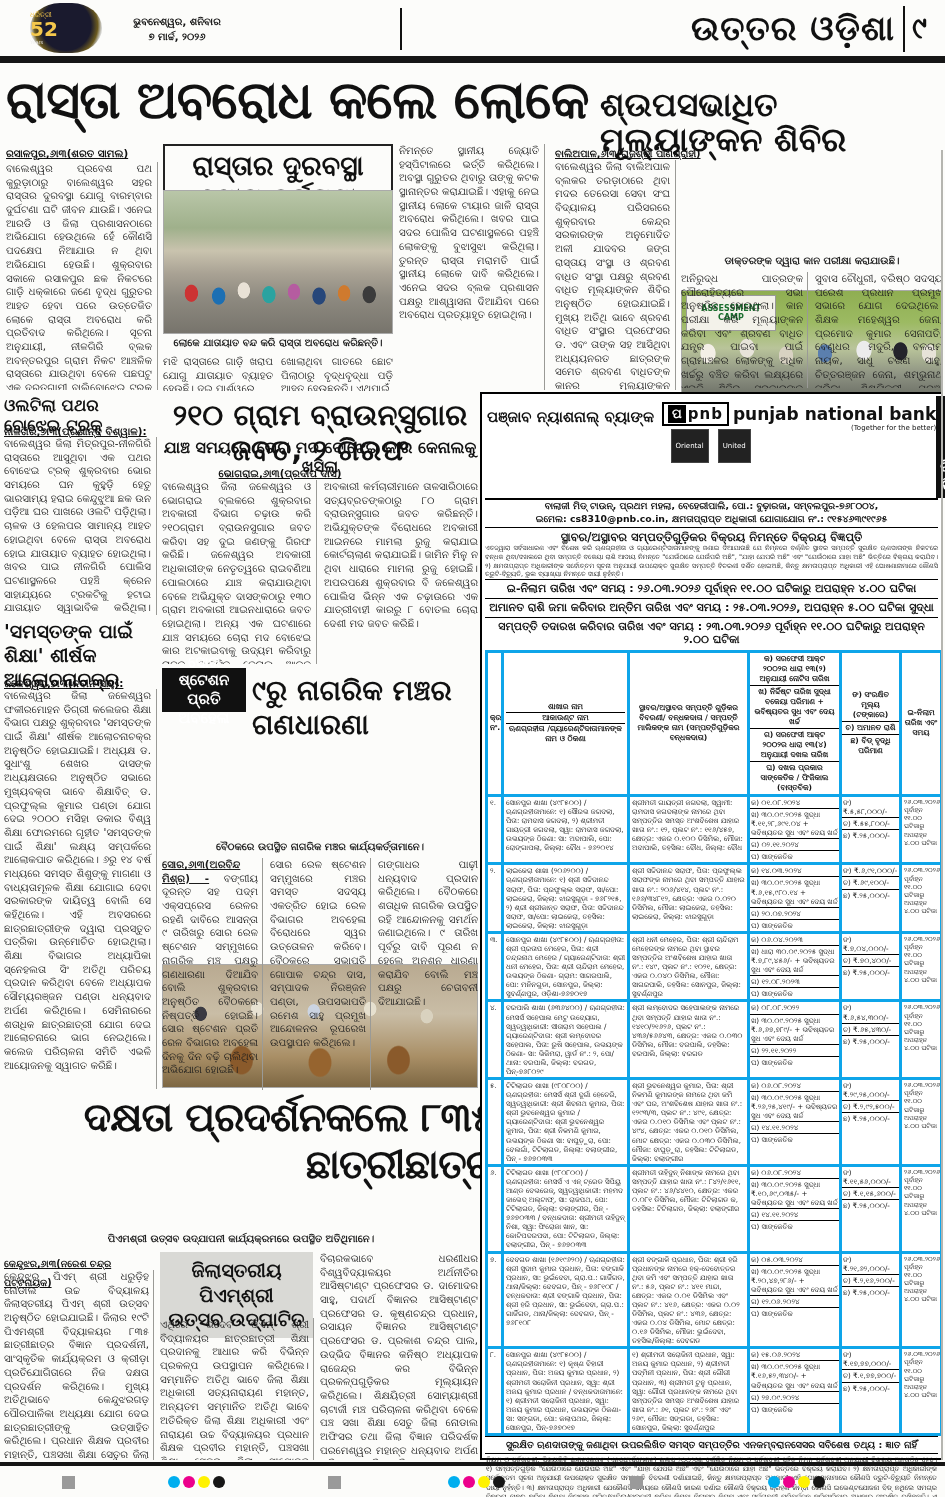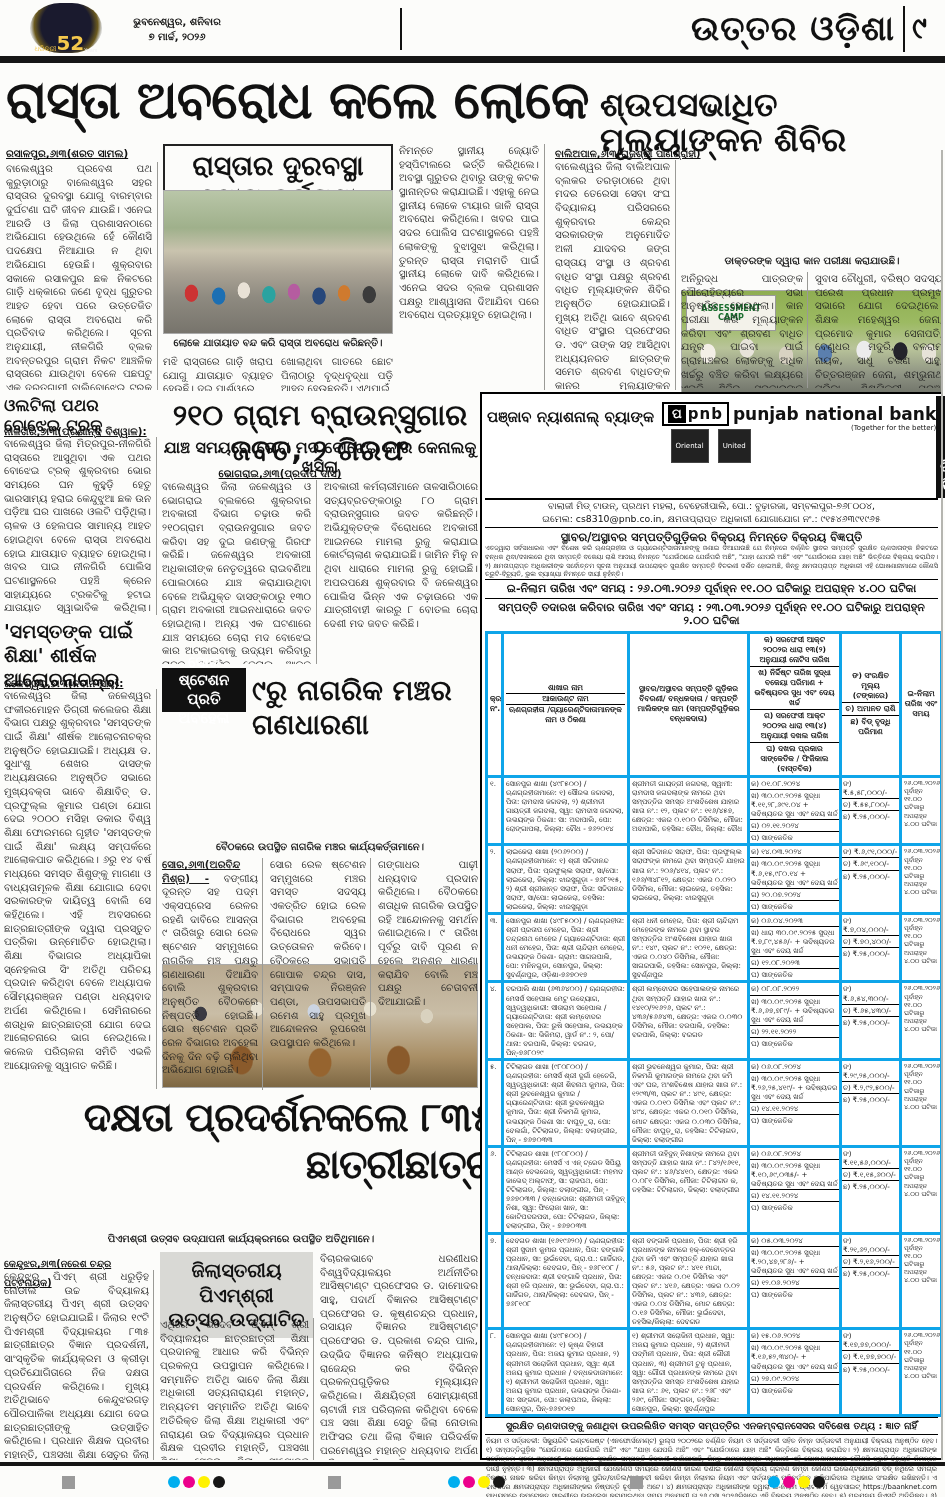--- a/index.html
+++ b/index.html
@@ -6,21 +6,21 @@
   .page{position:relative;width:945px;height:1497px;background:#fcfcfa;color:#111;
         font-family:"DejaVu Sans","Liberation Sans",sans-serif;overflow:hidden;margin:0 auto;}
   .abs{position:absolute;box-sizing:border-box;}
   .jt{text-align:justify;}
   .body-txt{font-size:10.3px;line-height:1.33;color:#1c1c1c;overflow:hidden;}
   .dateline{font-weight:bold;font-size:10.3px;text-decoration:underline;}
   .colrule{border-right:1px solid #9a9a96;}
   .caption{font-size:10px;font-weight:bold;text-align:center;color:#222;}
   
   .badge{width:72px;height:50px;border-radius:50%/60%;background:radial-gradient(circle at 50% 45%,#1a1a2e 55%,#6b5a1f 70%,#cfcfcb 78%);
-         display:flex;flex-direction:row;align-items:flex-end;justify-content:center;color:#f5c84c;}
+         display:flex;flex-direction:column;align-items:flex-start;justify-content:center;color:#f5c84c;}
   .badge .t{font-size:7px;line-height:1;}
   .badge .n{font-size:20px;font-weight:bold;line-height:1;}
   .badge .y{font-size:5px;color:#eee;}
   .mast-date{font-size:10px;font-weight:bold;line-height:1.5;}
   .edition{font-size:34px;font-weight:bold;letter-spacing:1px;}
   .pageno{font-size:30px;font-weight:bold;}
   .vline{width:2px;background:#111;}
   .black-bar{background:#161616;}
   
   .h-lead{font-size:52px;font-weight:bold;line-height:1.0;letter-spacing:-1px;}
@@ -75,21 +75,21 @@
   .ad-name-od{font-size:15px;font-weight:bold;white-space:nowrap;padding:12px 6px 0 2px;}
   .pnb-mark{display:inline-flex;align-items:center;border:2px solid #000;background:#fff;padding:1px 4px;}
   .pnb-sq{background:#000;color:#fff;font-weight:bold;font-size:13px;padding:1px 4px;margin-right:2px;}
   .pnb-txt{font-weight:bold;font-size:15px;letter-spacing:1px;}
   .ad-name-en{font-size:17px;font-weight:bold;white-space:nowrap;}
   .ad-tag{font-size:7px;text-align:right;}
   .mega{background:#101010;color:#fff;font-size:15px;font-weight:bold;text-align:center;
         display:flex;flex-direction:column;justify-content:center;gap:4px;padding:4px;}
   .minilogo{font-size:7px;border:1px solid #444;background:#222;color:#fff;padding:12px 4px;margin:0 2px;}
   .office{font-size:15px;font-weight:bold;text-align:center;letter-spacing:1px;margin-top:2px;}
-  .addr{font-size:9.3px;font-weight:normal;text-align:center;line-height:1.35;}
+  .addr{font-size:9.3px;font-weight:bold;text-align:center;line-height:1.35;}
   .notice-t{font-size:11.5px;font-weight:bold;text-align:center;border-top:1px solid #000;padding-top:2px;margin-top:2px;}
   .tiny{font-size:7.2px;line-height:1.32;}
   .bannerline{border-top:1px solid #000;font-size:11px;font-weight:bold;text-align:center;padding:2.5px 0;}
   table.auc{border-collapse:collapse;width:100%;table-layout:fixed;margin-top:1px;}
   table.auc td,table.auc th{border:3px solid #0ea5e9;vertical-align:top;padding:1px 2px;overflow:hidden;}
   table.auc th{font-size:7.6px;font-weight:bold;text-align:center;vertical-align:middle;}
   table.auc td{font-size:7.1px;line-height:1.28;}
   .cell-k div{border-bottom:1px solid #000;padding:1px 1px;}
   .cell-k div:last-child{border-bottom:none;}
   .enc{font-size:9.5px;font-weight:bold;text-align:center;border-top:1px solid #000;padding:2px 0;}
@@ -230,20 +230,21 @@
         </div>
       </div>
 
       <div class="addr">ବାଲାଜୀ ମିଡ୍ ଟାଉନ୍, ପ୍ରଥମ ମହଲା, ବେହେରୀପାଲି, ପୋ.: ବୁଢ଼ାରଜା, ସମ୍ବଲପୁର-୭୬୮୦୦୪,</div>
       <div class="addr">ଇମେଲ: cs8310@pnb.co.in, କ୍ଷମତାପ୍ରାପ୍ତ ଅଧିକାରୀ ଯୋଗାଯୋଗ ନଂ.: ୯୧୫୪୬୩୯୧୯୬୫</div>
 
       <div class="notice-t">ସ୍ଥାବର/ଅସ୍ଥାବର ସମ୍ପତ୍ତିଗୁଡ଼ିକର ବିକ୍ରୟ ନିମନ୍ତେ ବିକ୍ରୟ ବିଜ୍ଞପ୍ତି</div>
       <div class="tiny jt" style="font-size:6.6px;">ଏତଦ୍ଦ୍ୱାରା ସର୍ବସାଧାରଣ ଏବଂ ବିଶେଷ କରି ଋଣଗ୍ରହୀତା ଓ ଗ୍ୟାରେଣ୍ଟିଦାତାମାନଙ୍କୁ ଜଣାଇ ଦିଆଯାଉଛି ଯେ ନିମ୍ନରେ ବର୍ଣ୍ଣିତ ସ୍ଥାବର ସମ୍ପତ୍ତି ସୁରକ୍ଷିତ ଋଣଦାତାଙ୍କ ନିକଟରେ ବନ୍ଧକ ଥିବା/ଦଖଲରେ ଥିବା ସମ୍ପତ୍ତି ବକେୟା ରାଶି ଆଦାୟ ନିମନ୍ତେ "ଯେଉଁଠାରେ ଯେଉଁପରି ଅଛି", "ଯାହା ଯେପରି ଅଛି" ଏବଂ "ଯେଉଁଠାରେ ଯାହା ଅଛି" ଭିତ୍ତିରେ ବିକ୍ରୟ କରାଯିବ। ୨) କ୍ଷମତାପ୍ରାପ୍ତ ଅଧିକାରୀଙ୍କ ସର୍ବୋତ୍ତମ ସୂଚନା ଅନୁଯାୟୀ ଉପରୋକ୍ତ ସୁରକ୍ଷିତ ସମ୍ପତ୍ତି ବିଚରଣୀ ଦର୍ଶିତ ହୋଇଅଛି, କିନ୍ତୁ କ୍ଷମତାପ୍ରାପ୍ତ ଅଧିକାରୀ ଏହି ଘୋଷଣାନାମାରେ କୌଣସି ତ୍ରୁଟି-ବିଚ୍ୟୁତି, ଭୁଲ ବ୍ୟାଖ୍ୟା ନିମନ୍ତେ ଦାୟୀ ନୁହଁନ୍ତି।</div>
 
       <div class="bannerline">ଇ-ନିଲାମ ତାରିଖ ଏବଂ ସମୟ : ୨୬.୦୩.୨୦୨୬ ପୂର୍ବାହ୍ନ ୧୧.୦୦ ଘଟିକାରୁ ଅପରାହ୍ନ ୪.୦୦ ଘଟିକା</div>
+      <div class="bannerline">ଅମାନତ ରାଶି ଜମା କରିବାର ଅନ୍ତିମ ତାରିଖ ଏବଂ ସମୟ : ୨୫.୦୩.୨୦୨୬, ଅପରାହ୍ନ ୫.୦୦ ଘଟିକା ସୁଦ୍ଧା</div>
       <div class="bannerline">ସମ୍ପତ୍ତି ତଦାରଖ କରିବାର ତାରିଖ ଏବଂ ସମୟ : ୨୩.୦୩.୨୦୨୬ ପୂର୍ବାହ୍ନ ୧୧.୦୦ ଘଟିକାରୁ ଅପରାହ୍ନ ୨.୦୦ ଘଟିକା</div>
 
       <table class="auc">
         <colgroup>
             <col style="width:16px">
             <col style="width:126px">
             <col style="width:120px">
             <col style="width:92px">
             <col style="width:60px">
             <col style="width:41px">

